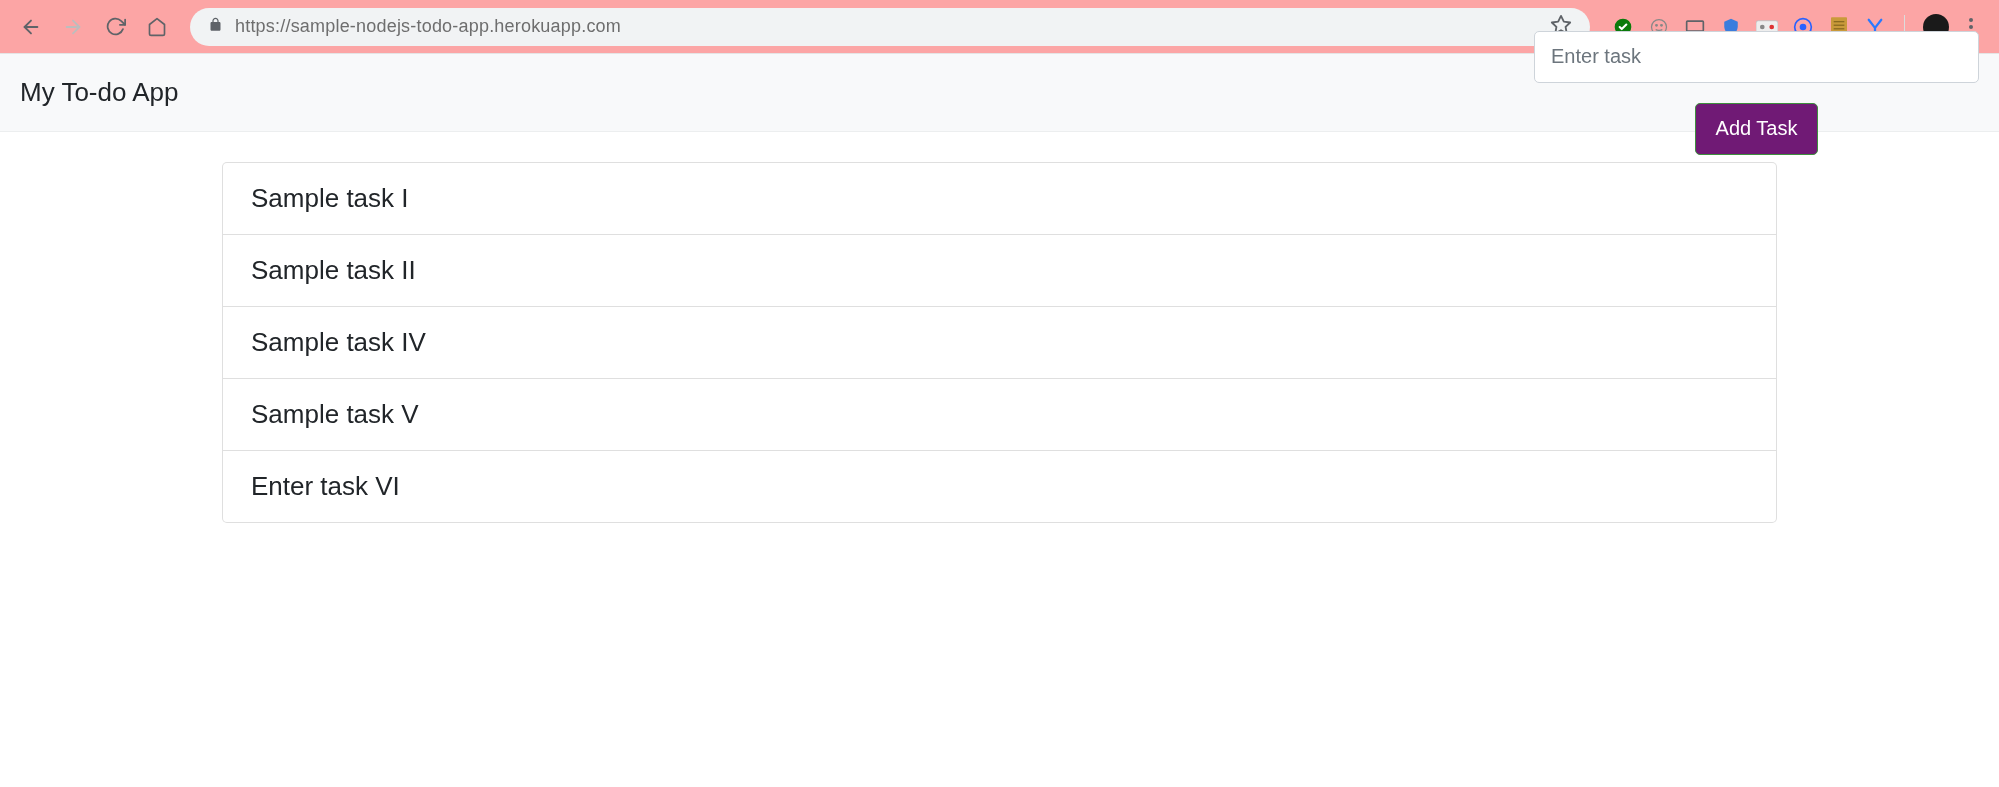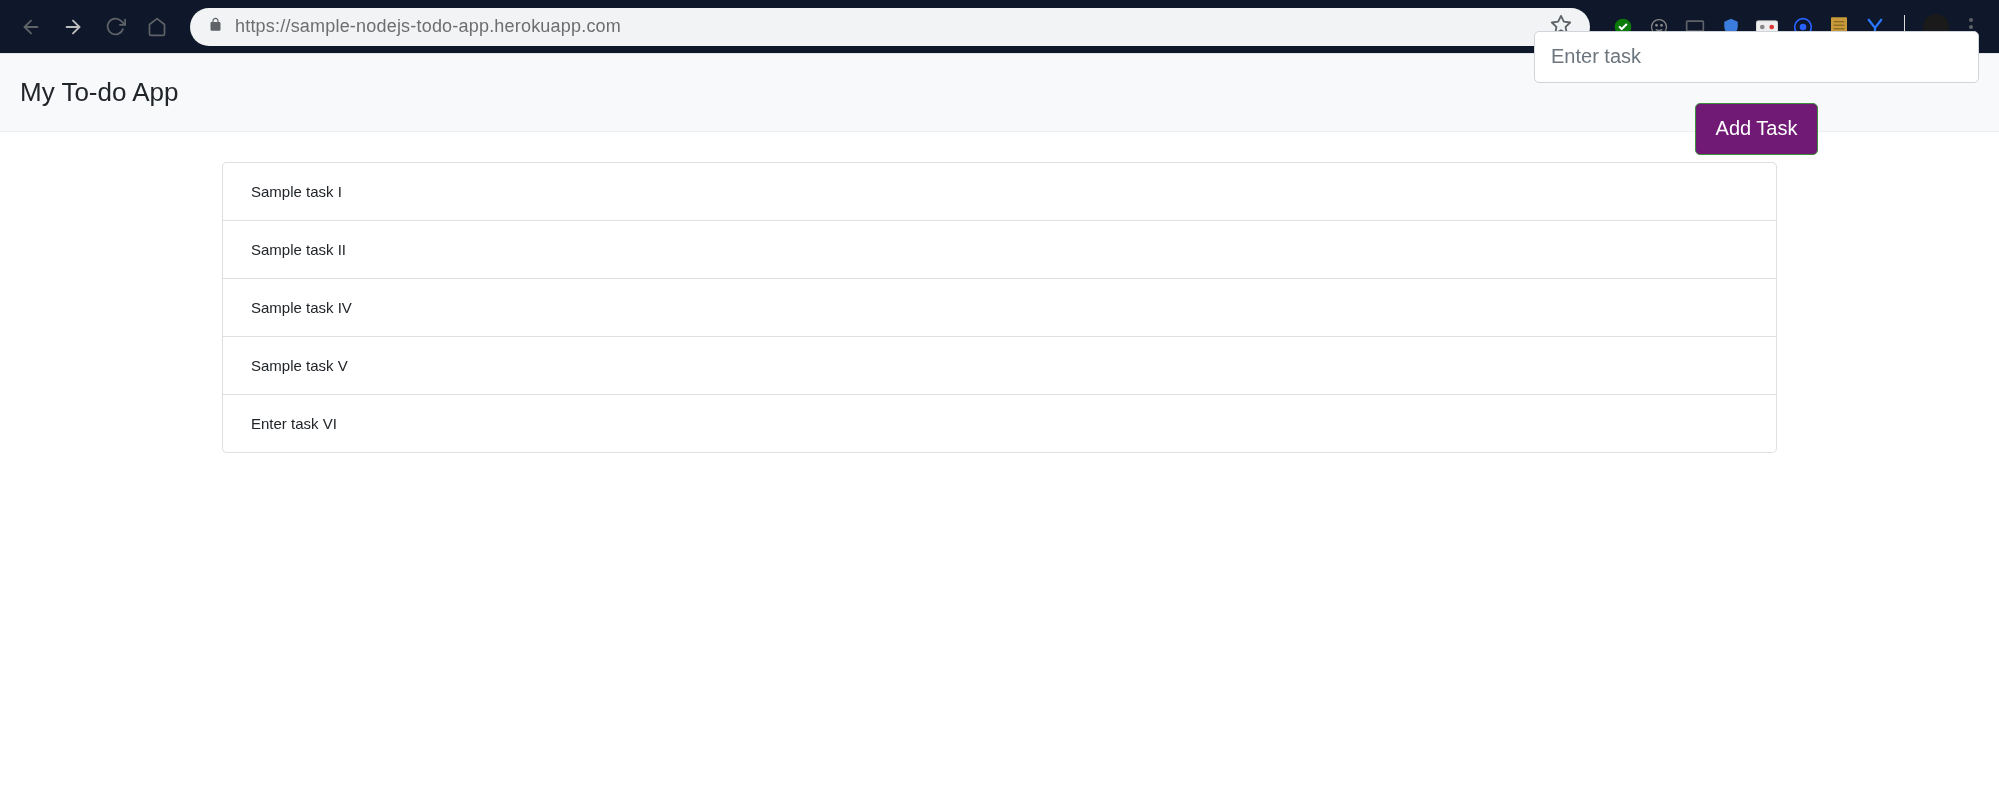--- a/index.html
+++ b/index.html
@@ -12,21 +12,21 @@
       background: #fff;
       width: 1999px;
     }
     
     .browser-chrome {
       display: flex;
       align-items: center;
       height: 54px;
       padding: 0 14px;
       border-bottom: 1px solid #e5e5e5;
-      background: #0f172a;
+      background: #fca5a5;
       gap: 8px;
     }
     .nav-btn {
       width: 34px;
       height: 34px;
       display: flex;
       align-items: center;
       justify-content: center;
       color: #5f6368;
       border-radius: 50%;
@@ -140,21 +140,21 @@
     }
     .task-list {
       width: 1555px;
       border: 1px solid rgba(0,0,0,0.125);
       border-radius: 5px;
       background: #fff;
       overflow: hidden;
     }
     .task-item {
       padding: 20px 28px;
-      font-size: 15px;
+      font-size: 26px;
       color: #212529;
       border-bottom: 1px solid rgba(0,0,0,0.125);
     }
     .task-item:last-child { border-bottom: none; }
   </style>
 </head>
 <body>
 
 <div class="browser-chrome">
   <div class="nav-btn">

